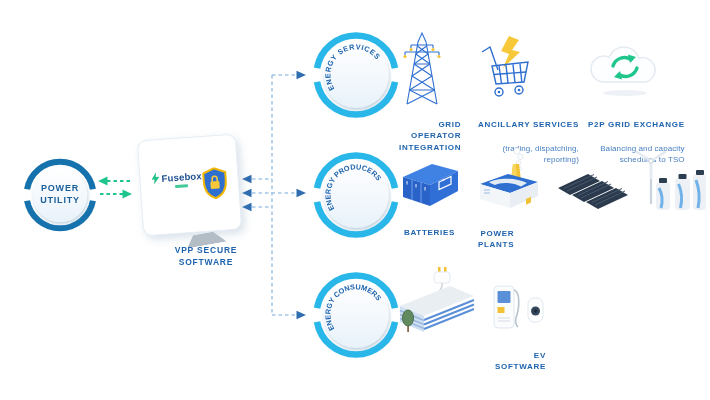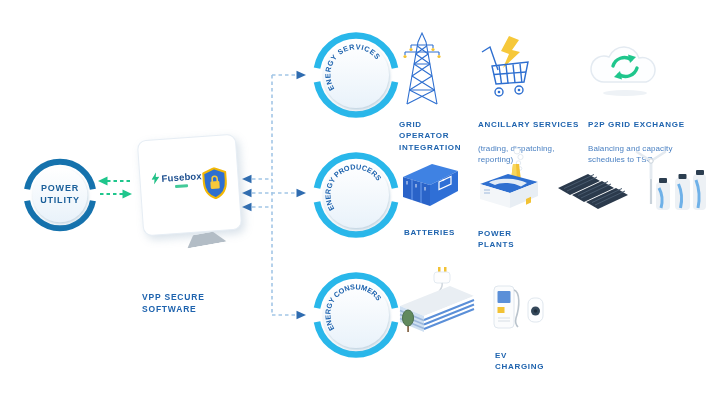--- a/index.html
+++ b/index.html
@@ -23,26 +23,26 @@
   
   .screen{position:absolute;left:140px;top:137px;width:97px;height:94px;background:#fff;
     border:1px solid #e6edf4;border-radius:9px;transform:rotate(-4deg);
     box-shadow:3px 4px 8px rgba(120,150,180,.28);}
   .brand{position:absolute;left:11px;top:32px;display:flex;align-items:center;gap:2px;}
   .brand-name{font:bold 9.5px "Liberation Sans",sans-serif;color:#1d4f8f;letter-spacing:.2px;}
   .brand-sub{position:absolute;left:34px;top:46px;width:13px;height:2.5px;background:#22c187;border-radius:1px;opacity:.85;}
   .shield{position:absolute;left:61px;top:31px;}
   .stand{position:absolute;left:186px;top:233px;width:40px;height:12px;background:#b3bdc6;
     clip-path:polygon(20% 0,70% 0,100% 100%,0 100%);transform:rotate(-10deg);}
-  .caption{position:absolute;left:142px;top:245px;width:100px;text-align:left;
-    font:bold 8.5px/1.4 "Liberation Sans",sans-serif;color:#1e63ae;letter-spacing:.8px;white-space:pre-line;margin-top:47px;}
+  .caption{position:absolute;left:156px;top:245px;width:100px;text-align:center;
+    font:bold 8.5px/1.4 "Liberation Sans",sans-serif;color:#1e63ae;letter-spacing:.8px;white-space:pre-line;}
 
   
   .lbl{position:absolute;font:bold 8px/1.4 "Liberation Sans",sans-serif;color:#1e63ae;
-    letter-spacing:.7px;white-space:pre-line;}
+    letter-spacing:.7px;white-space:pre-line;text-align:right;}
   .lbl .t{display:block;}
   .sub{font-weight:400;letter-spacing:.1px;color:#4a80c2;margin-top:1px;}
   .icon{position:absolute;}
 </style>
 </head>
 <body>
 
 <div class="canvas">
 
   <svg width="0" height="0" style="position:absolute" aria-hidden="true">
@@ -306,16 +306,16 @@
     <path d="M12 34 h12 M12 37 h12" stroke="#d7dee5" stroke-width="1"></path>
     <path d="M28 6 C34 8 34 22 30 34 C29 38 30 41 32 43" stroke="#b9c3cc" stroke-width="1.6" fill="none"></path>
     <g>
       <rect x="42" y="14" width="15" height="24" rx="6" fill="#fdfeff" stroke="#e0e7ee"></rect>
       <circle cx="49.5" cy="27" r="4.5" fill="#33475a"></circle>
       <circle cx="49.5" cy="27" r="1.8" fill="#1f2e3c"></circle>
     </g>
   </svg>
   <div class="lbl" style="left:495px;top:339px">
     <span class="t">EV
-CHARGING</span>
+SOFTWARE</span>
   </div>
 
 </div>
 
 </body></html>

